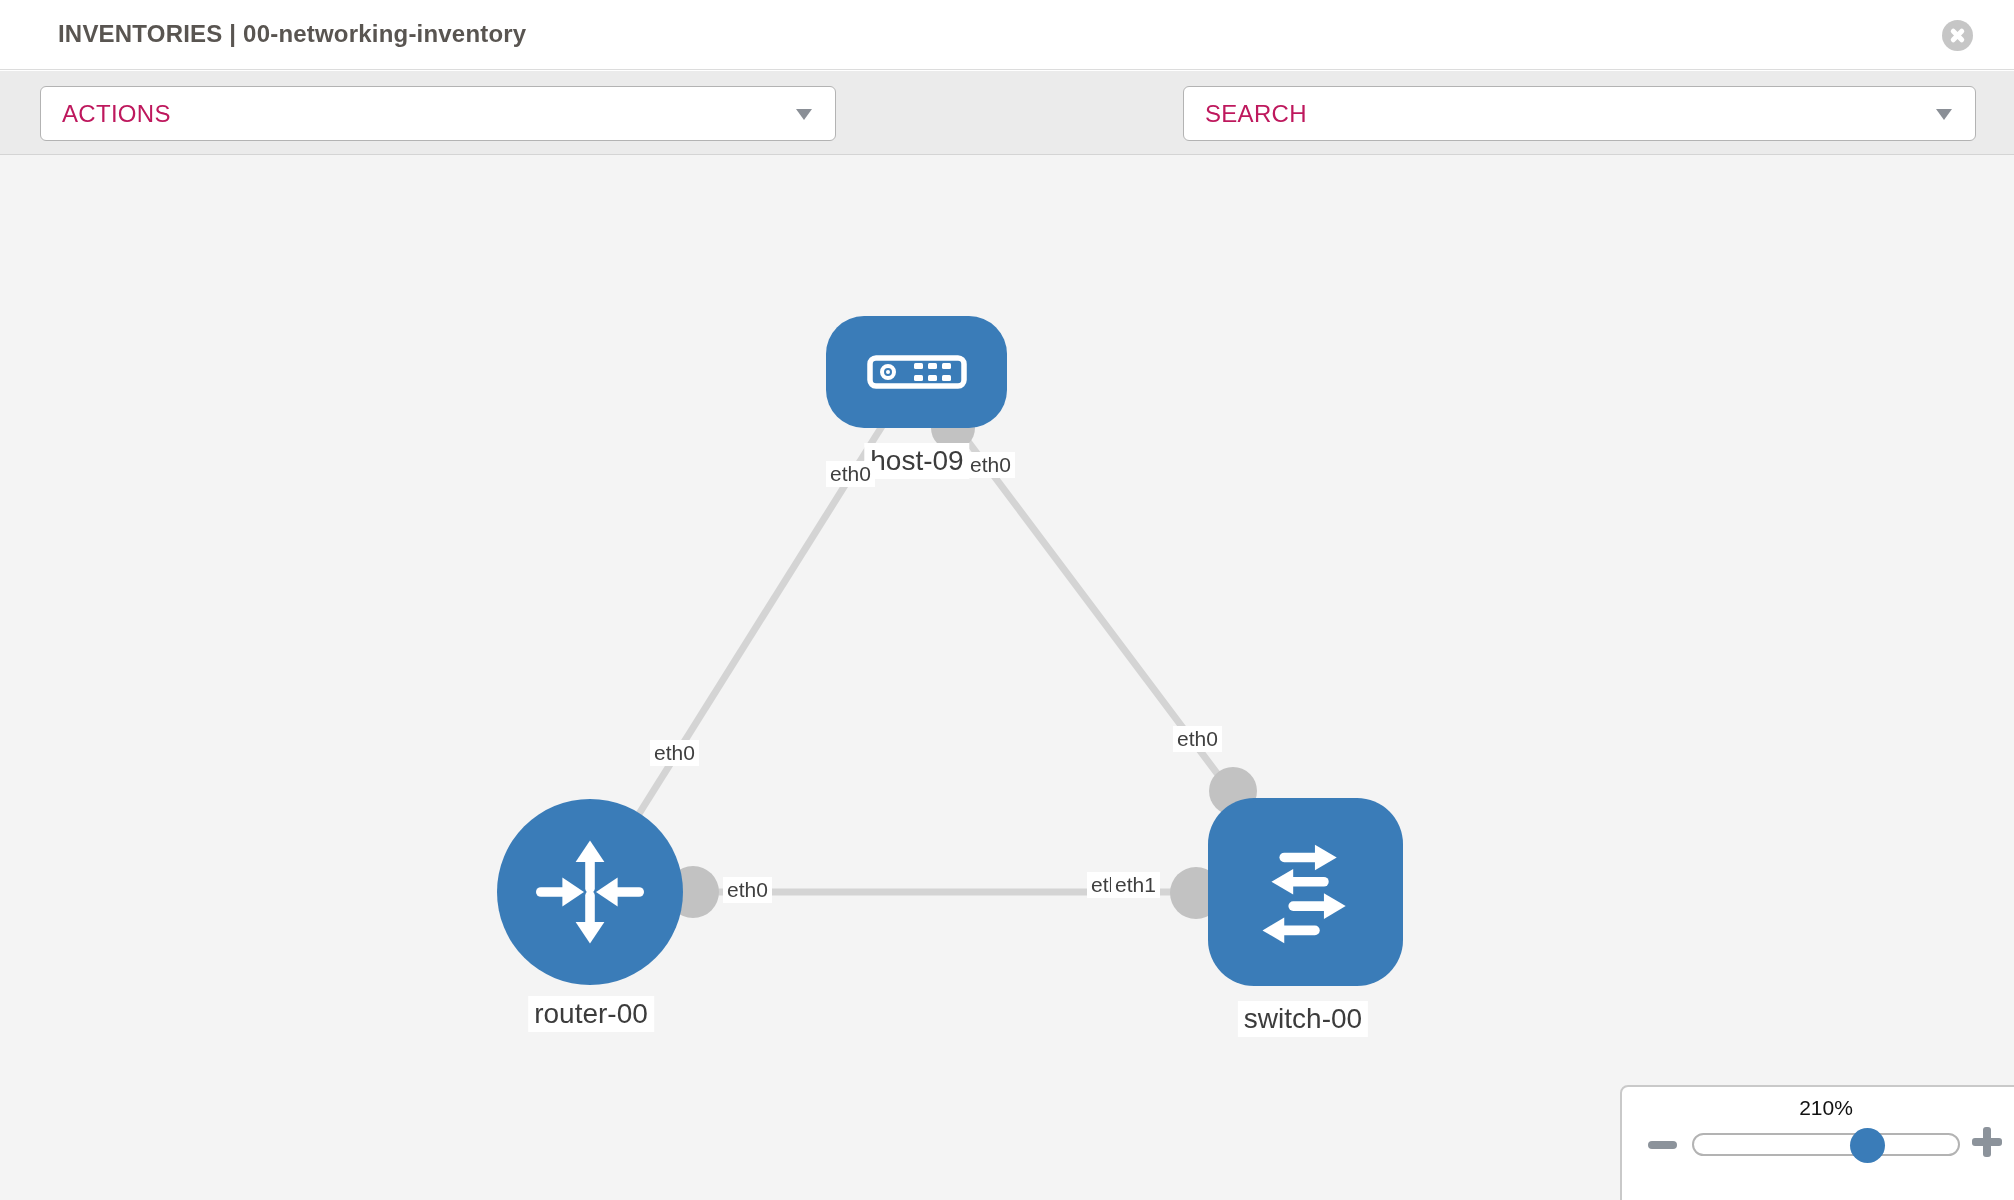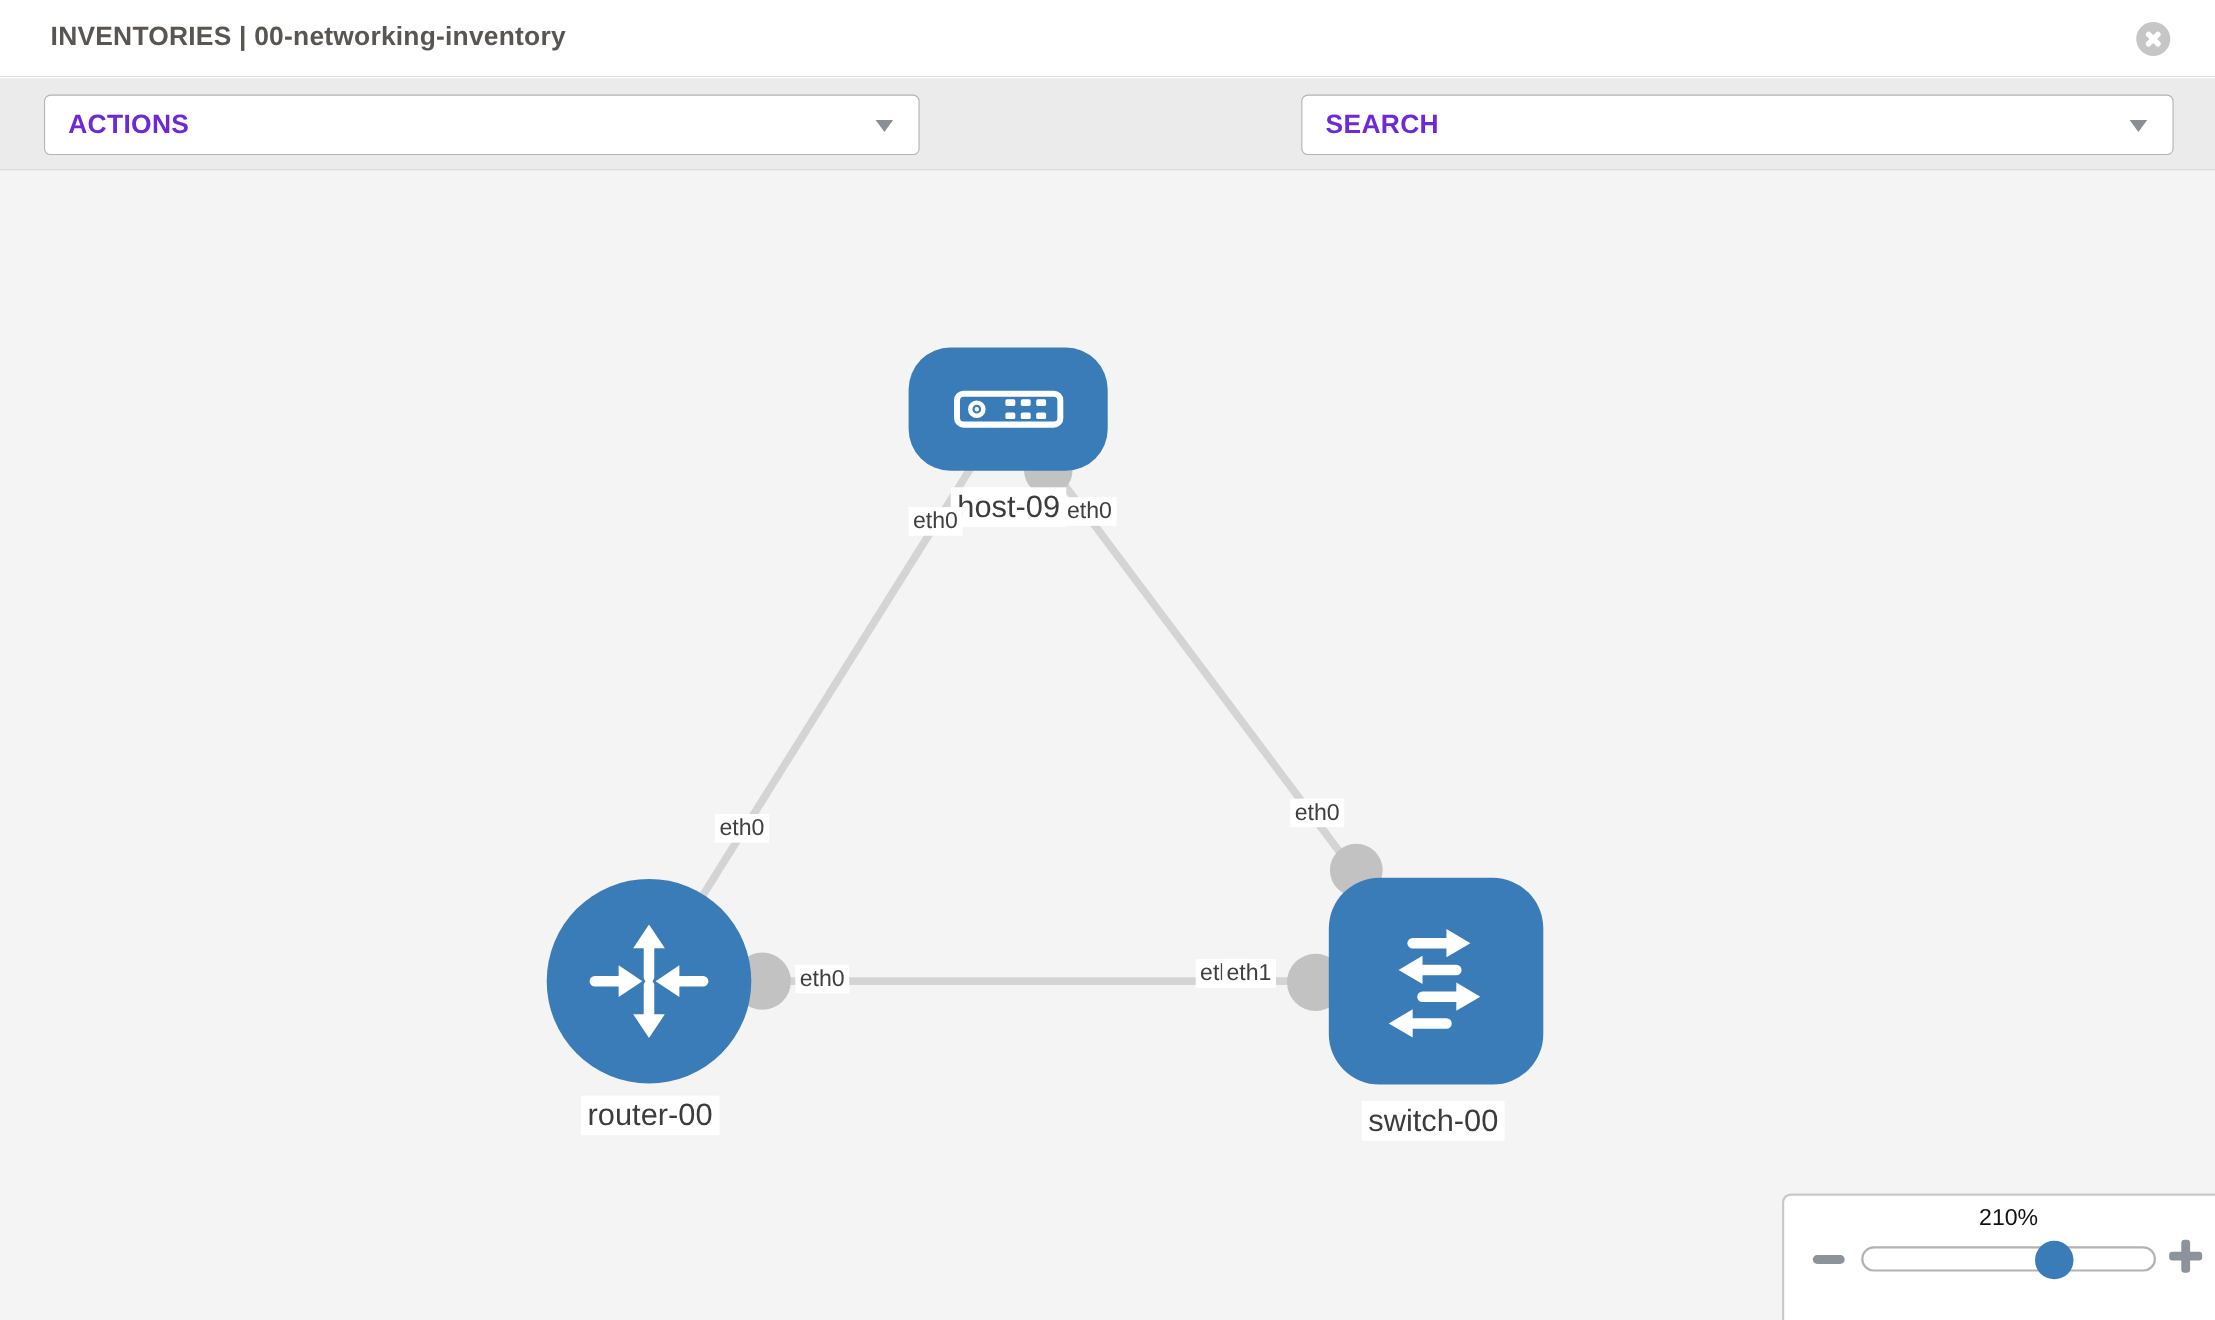--- a/index.html
+++ b/index.html
@@ -1,31 +1,31 @@
 <!DOCTYPE html>
 <html><head>
 <meta charset="utf-8">
 <style>
   * { margin:0; padding:0; box-sizing:border-box; }
   html,body { width:2014px; height:1200px; font-family:"Liberation Sans", sans-serif; }
   .app { position:relative; width:2014px; height:1200px; background:#fff; overflow:hidden; }
 
   
   .header { position:absolute; left:0; top:0; width:2014px; height:70px; background:#fff; border-bottom:1px solid #dcdcdc; }
-  .page-title { position:absolute; left:46px; top:20px; font-size:24px; font-weight:bold; color:#595551; letter-spacing:0.2px; }
+  .page-title { position:absolute; left:58px; top:20px; font-size:24px; font-weight:bold; color:#595551; letter-spacing:0.2px; }
   .close-button { position:absolute; left:1942px; top:20px; width:31px; height:31px; border:none; background:#c6c6c6; border-radius:50%; cursor:pointer; }
   .close-x { position:absolute; left:0; top:0; width:100%; height:100%; }
   .close-x i { position:absolute; left:7px; top:13px; width:17px; height:5px; background:#fff; border-radius:3px; }
   .close-x .b1 { transform:rotate(45deg); }
   .close-x .b2 { transform:rotate(-45deg); }
 
   
   .toolbar { position:absolute; left:0; top:71px; width:2014px; height:84px; background:#ebebeb; border-bottom:1px solid #d4d4d4; }
   .select { position:absolute; top:15px; height:55px; background:#fff; border:1px solid #b3b3b3; border-radius:6px; cursor:pointer; }
-  .select .select-label { position:absolute; left:21px; top:13px; font-size:24px; color:#6d28d9; letter-spacing:0.3px;font-weight:bold; }
+  .select .select-label { position:absolute; left:21px; top:13px; font-size:24px; color:#be185d; letter-spacing:0.3px; }
   .select .caret { position:absolute; right:23px; top:22px; width:0; height:0; border-left:8px solid transparent; border-right:8px solid transparent; border-top:11px solid #8a8f96; }
   .select.actions { left:40px; width:796px; }
   .select.search  { left:1183px; width:793px; }
   .tool-btn { position:absolute; top:93px; width:40px; height:40px; border:none; background:transparent; cursor:pointer; padding:0; }
   .tool-btn.wrench { left:1048px; }
   .tool-btn.key { left:1114px; }
 
   
   .canvas { position:absolute; left:0; top:155px; width:2014px; height:1045px; background:#f4f4f4; overflow:hidden; }
   .links-layer { position:absolute; left:0; top:0; z-index:1; }

